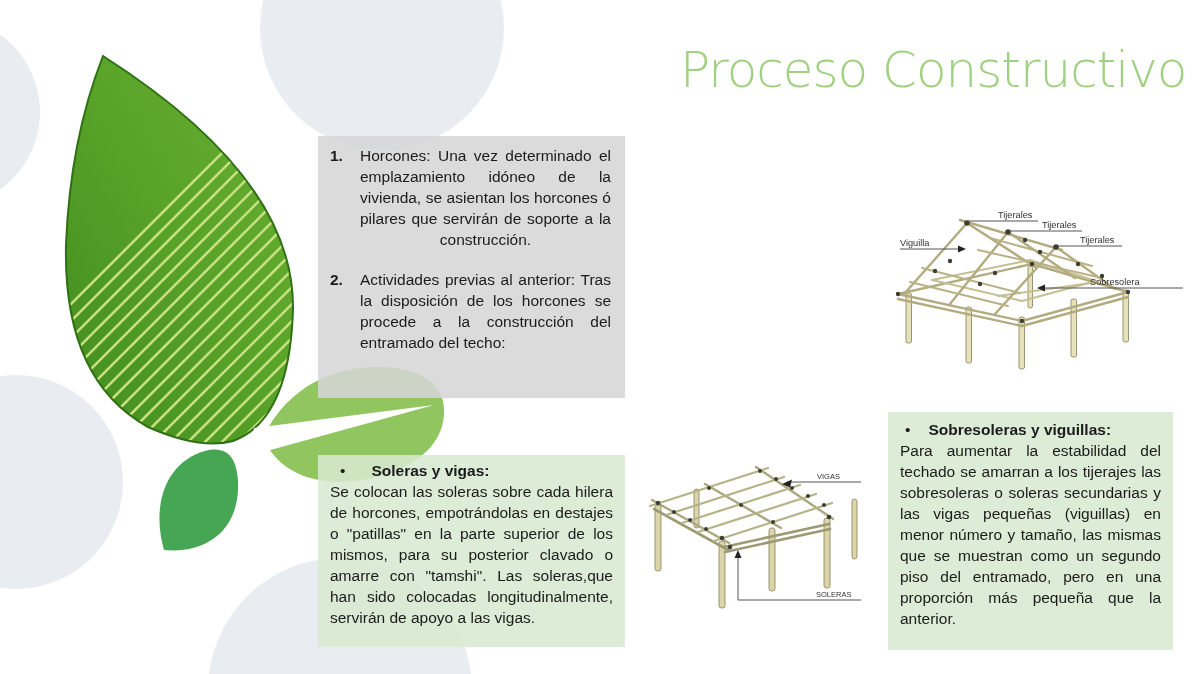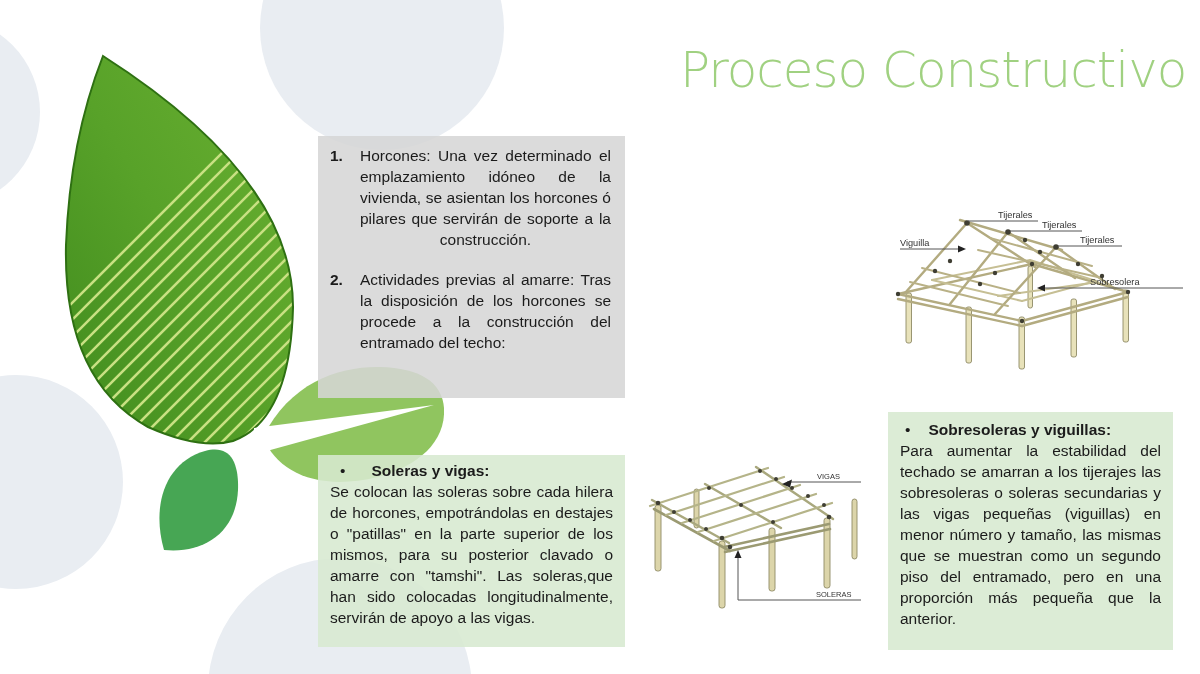--- a/index.html
+++ b/index.html
@@ -109,21 +109,21 @@
     <path d="M2,95 L184,45 L4,68 Z" fill="#ffffff"></path>
   </svg>
 
   <div class="title">Proceso Constructivo</div>
 
   <div class="box box-gray">
     <div class="g-item center-last">
       <span class="num">1.</span><span class="lead">Horcones:</span> <span>Una vez determinado el emplazamiento idóneo de la vivienda, se asientan los horcones ó pilares que servirán de soporte a la construcción.</span>
     </div>
     <div class="g-item">
-      <span class="num">2.</span><span class="lead">Actividades previas al amarre:</span> <span>Tras la disposición de los horcones se procede a la construcción del entramado del techo:</span>
+      <span class="num">2.</span><span class="lead">Actividades previas al anterior:</span> <span>Tras la disposición de los horcones se procede a la construcción del entramado del techo:</span>
     </div>
   </div>
 
   <div class="box box-green box-soleras">
     <div class="bullet-head">
       <span class="bullet">•</span><span class="head">Soleras y vigas:</span>
     </div>
     <div class="bullet-body">Se colocan las soleras sobre cada hilera de horcones, empotrándolas en destajes o "patillas" en la parte superior de los mismos, para su posterior clavado o amarre con "tamshi". Las soleras,que han sido colocadas longitudinalmente, servirán de apoyo a las vigas.</div>
   </div>
 

